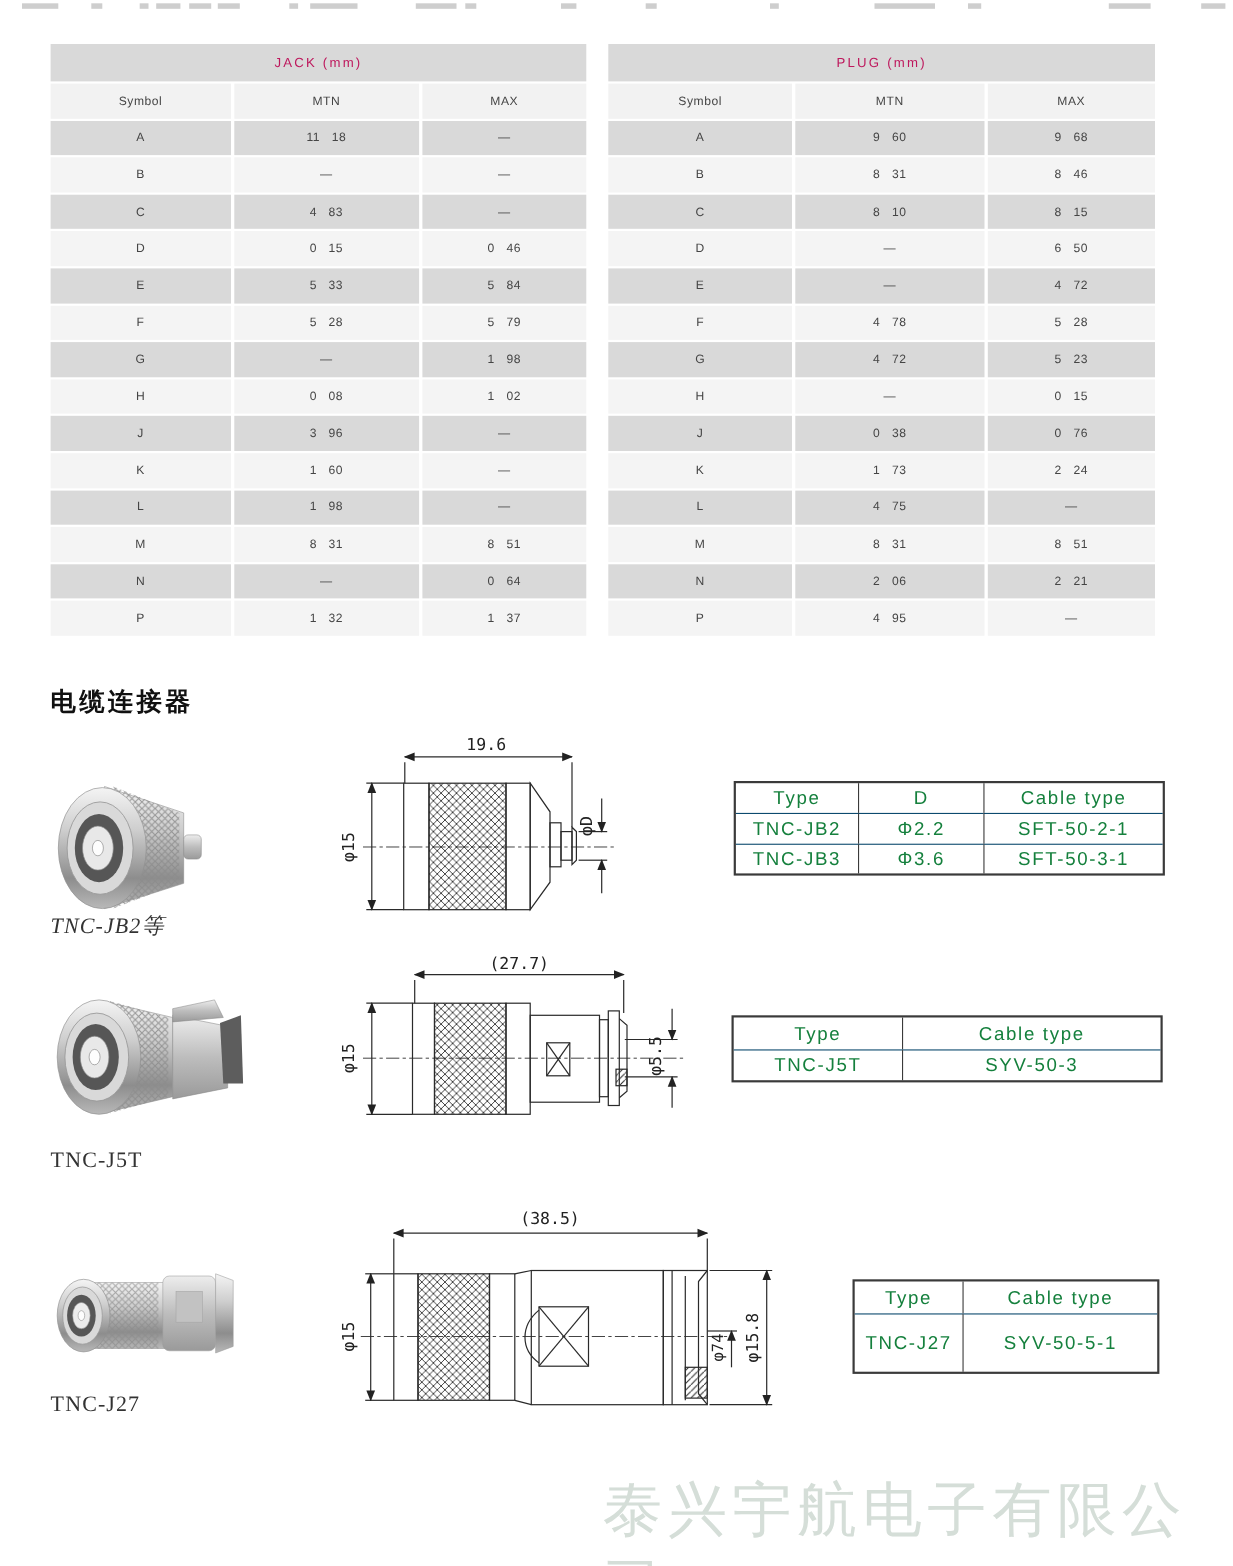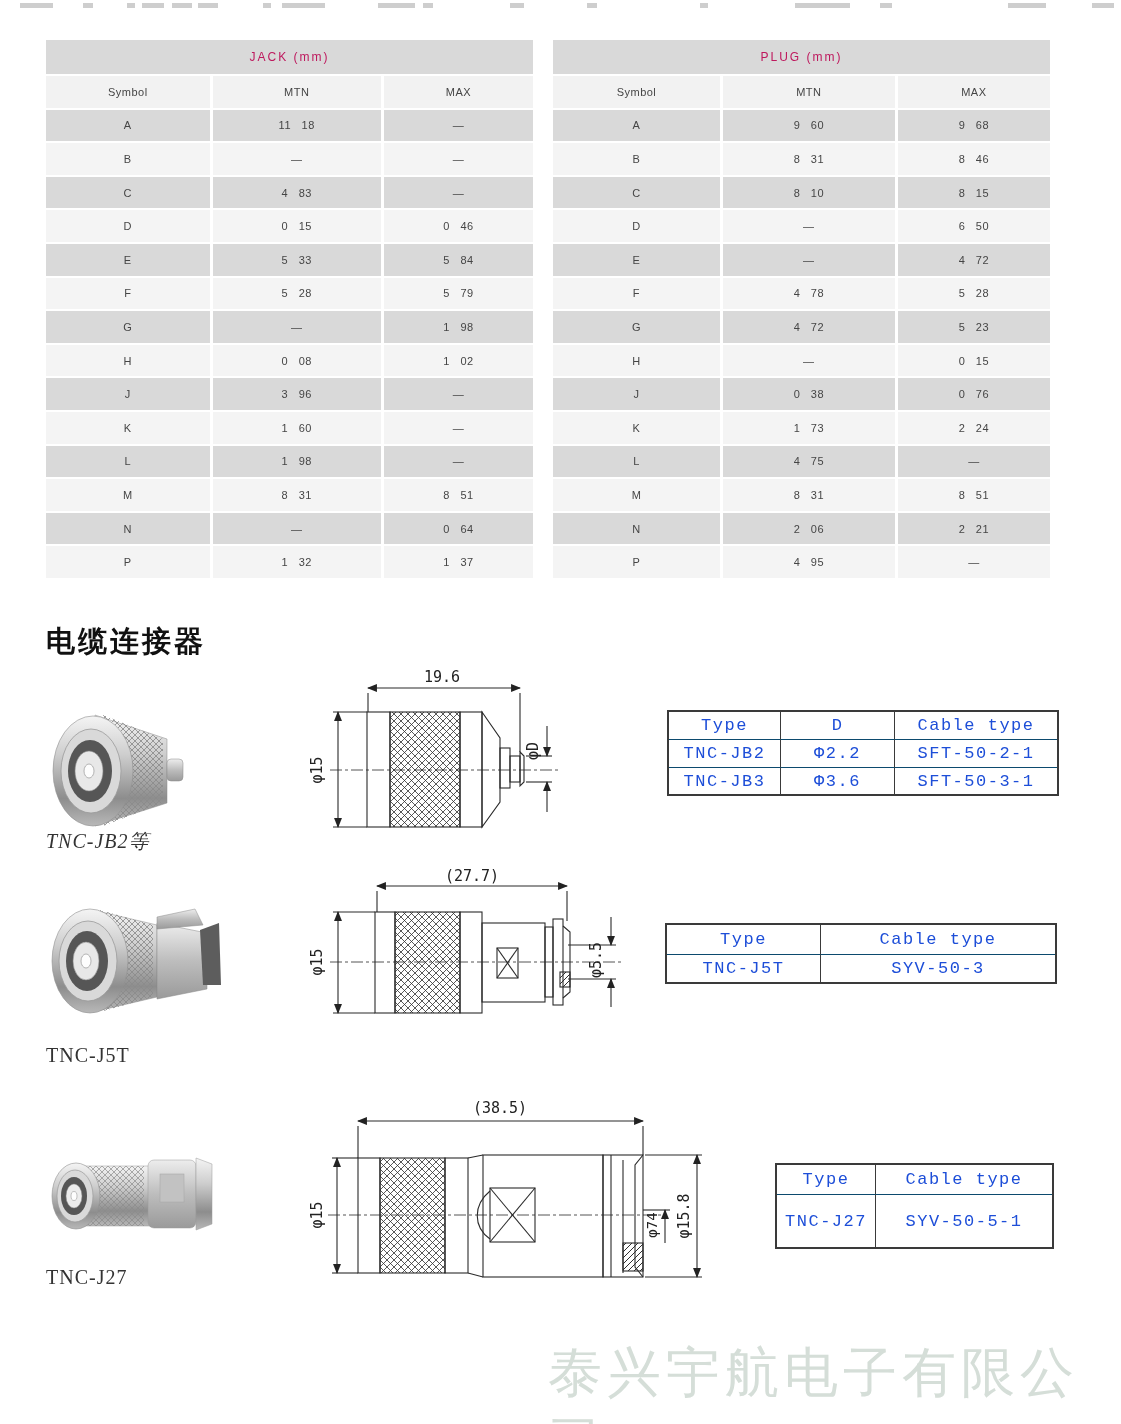--- a/index.html
+++ b/index.html
@@ -11,31 +11,31 @@
   .dimtable{position:absolute;top:40px;height:538px;display:flex;flex-direction:column;gap:2px;}
   .dimtable .band-title{height:34px;flex:none;background:#d9d9d9;display:flex;align-items:center;justify-content:center;
         font-size:12px;color:#be185d;letter-spacing:2px;}
   .drow{flex:1;display:grid;grid-template-columns:34fr 35fr 31fr;column-gap:3px;background:#fff;}
   .dcell{display:flex;align-items:center;justify-content:center;font-size:11px;color:#454545;
         letter-spacing:.5px;word-spacing:7px;}
   .shade-a{background:#d9d9d9;}
   .shade-b{background:#f4f4f4;}
   .hdr .dcell{background:#f2f2f2;}
   
-  .sec-title{position:absolute;left:46px;top:622px;font-size:29px;font-weight:bold;color:#111;
+  .sec-title{position:absolute;left:46px;top:622px;font-size:23px;font-weight:bold;color:#111;
         letter-spacing:3px;font-family:"Liberation Sans",sans-serif;}
   .conn-label{position:absolute;font-size:20px;color:#333;font-family:"Liberation Serif",serif;letter-spacing:1px;}
   
   .watermark{position:absolute;left:378px;top:568px;font-size:175px;line-height:1;font-weight:bold;
         color:#dcdef6;letter-spacing:8px;z-index:0;font-family:"DejaVu Sans",sans-serif;user-select:none;}
   .footer-mark{position:absolute;left:548px;top:1338px;font-size:54px;line-height:1.3;color:#d5ded8;
         letter-spacing:5px;font-family:"Liberation Serif",serif;z-index:0;}
   
   .typetable{position:absolute;display:grid;border:2px solid #3a3a3a;background:transparent;z-index:2;
-        font-family:Liberation Mono, monospace;color:#1d4ed8;}
+        font-family:Liberation Sans, sans-serif;color:#15803d;}
   .tcell{display:flex;align-items:center;justify-content:center;font-size:17px;letter-spacing:1.5px;
         border-left:1px solid #3a3a3a;border-top:1px solid #0c4a6e;}
   .tcell.firstcol{border-left:none;}
   .tcell.firstrow{border-top:none;}
   
   .drawing{position:absolute;z-index:2;}
   .photo{position:absolute;z-index:2;}
   svg text{font-family:"DejaVu Sans Mono",monospace;fill:#222;}
 </style>
 </head>

